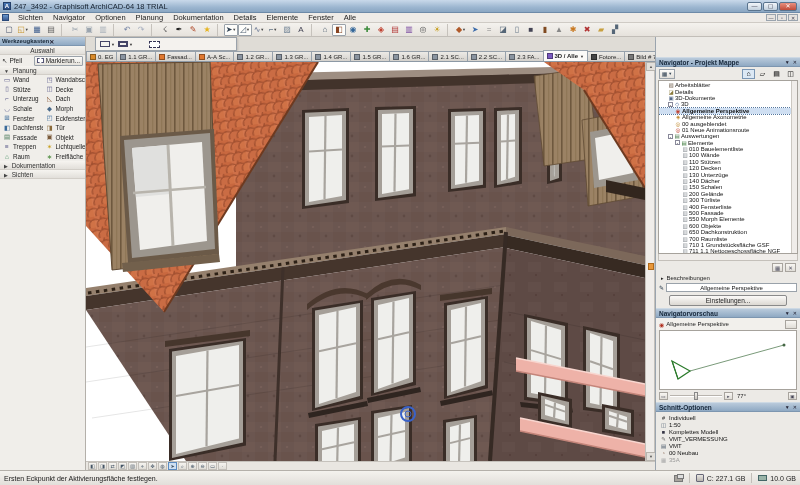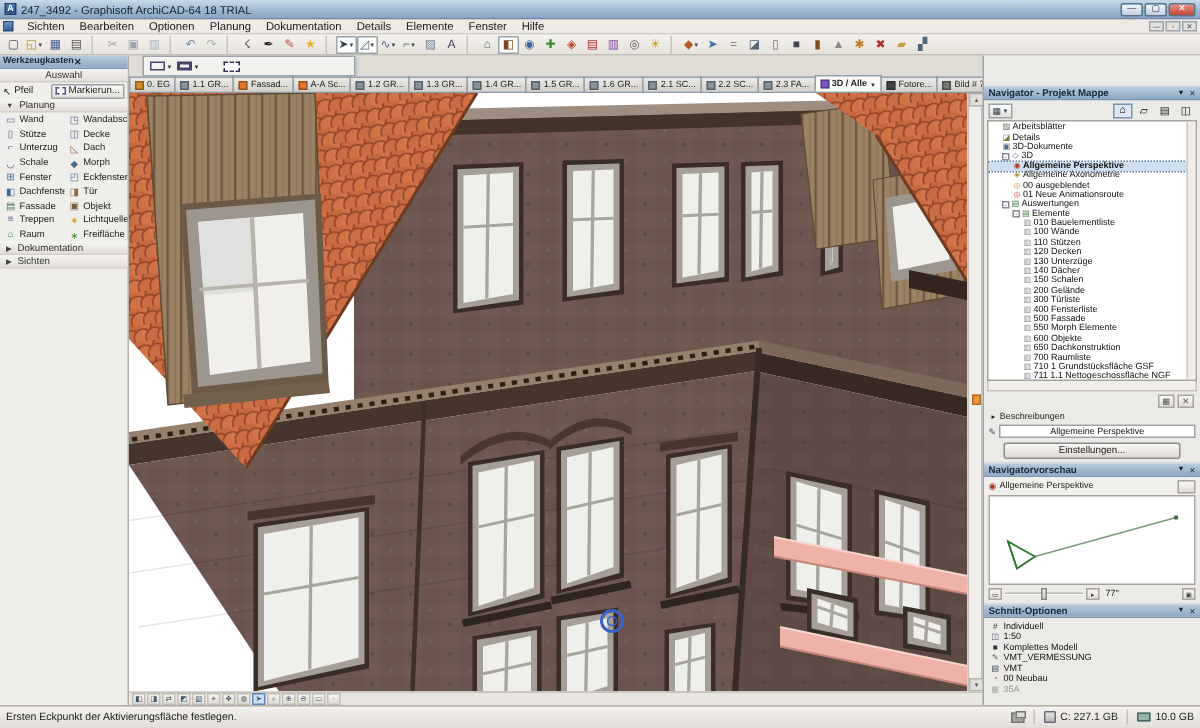--- a/index.html
+++ b/index.html
@@ -151,28 +151,28 @@
     <div class="wbtn">—</div>
     <div class="wbtn">▢</div>
     <div class="wbtn close">✕</div>
   </div>
 </div>
 
 <div id="menubar" class="abs">
   <div id="mdi-icon"></div>
   <div id="menu-items" style="display:flex">
       <div class="menu-item">Sichten</div>
-      <div class="menu-item">Bearbeiten</div>
+      <div class="menu-item">Navigator</div>
       <div class="menu-item">Optionen</div>
       <div class="menu-item">Planung</div>
       <div class="menu-item">Dokumentation</div>
       <div class="menu-item">Details</div>
       <div class="menu-item">Elemente</div>
       <div class="menu-item">Fenster</div>
-      <div class="menu-item">Hilfe</div>
+      <div class="menu-item">Alle</div>
     </div>
   <div class="mdibtns">
     <div class="mbtn">—</div>
     <div class="mbtn">▫</div>
     <div class="mbtn">✕</div>
   </div>
 </div>
 
 <div id="toolbar" class="abs">
     <div class="ticon">

